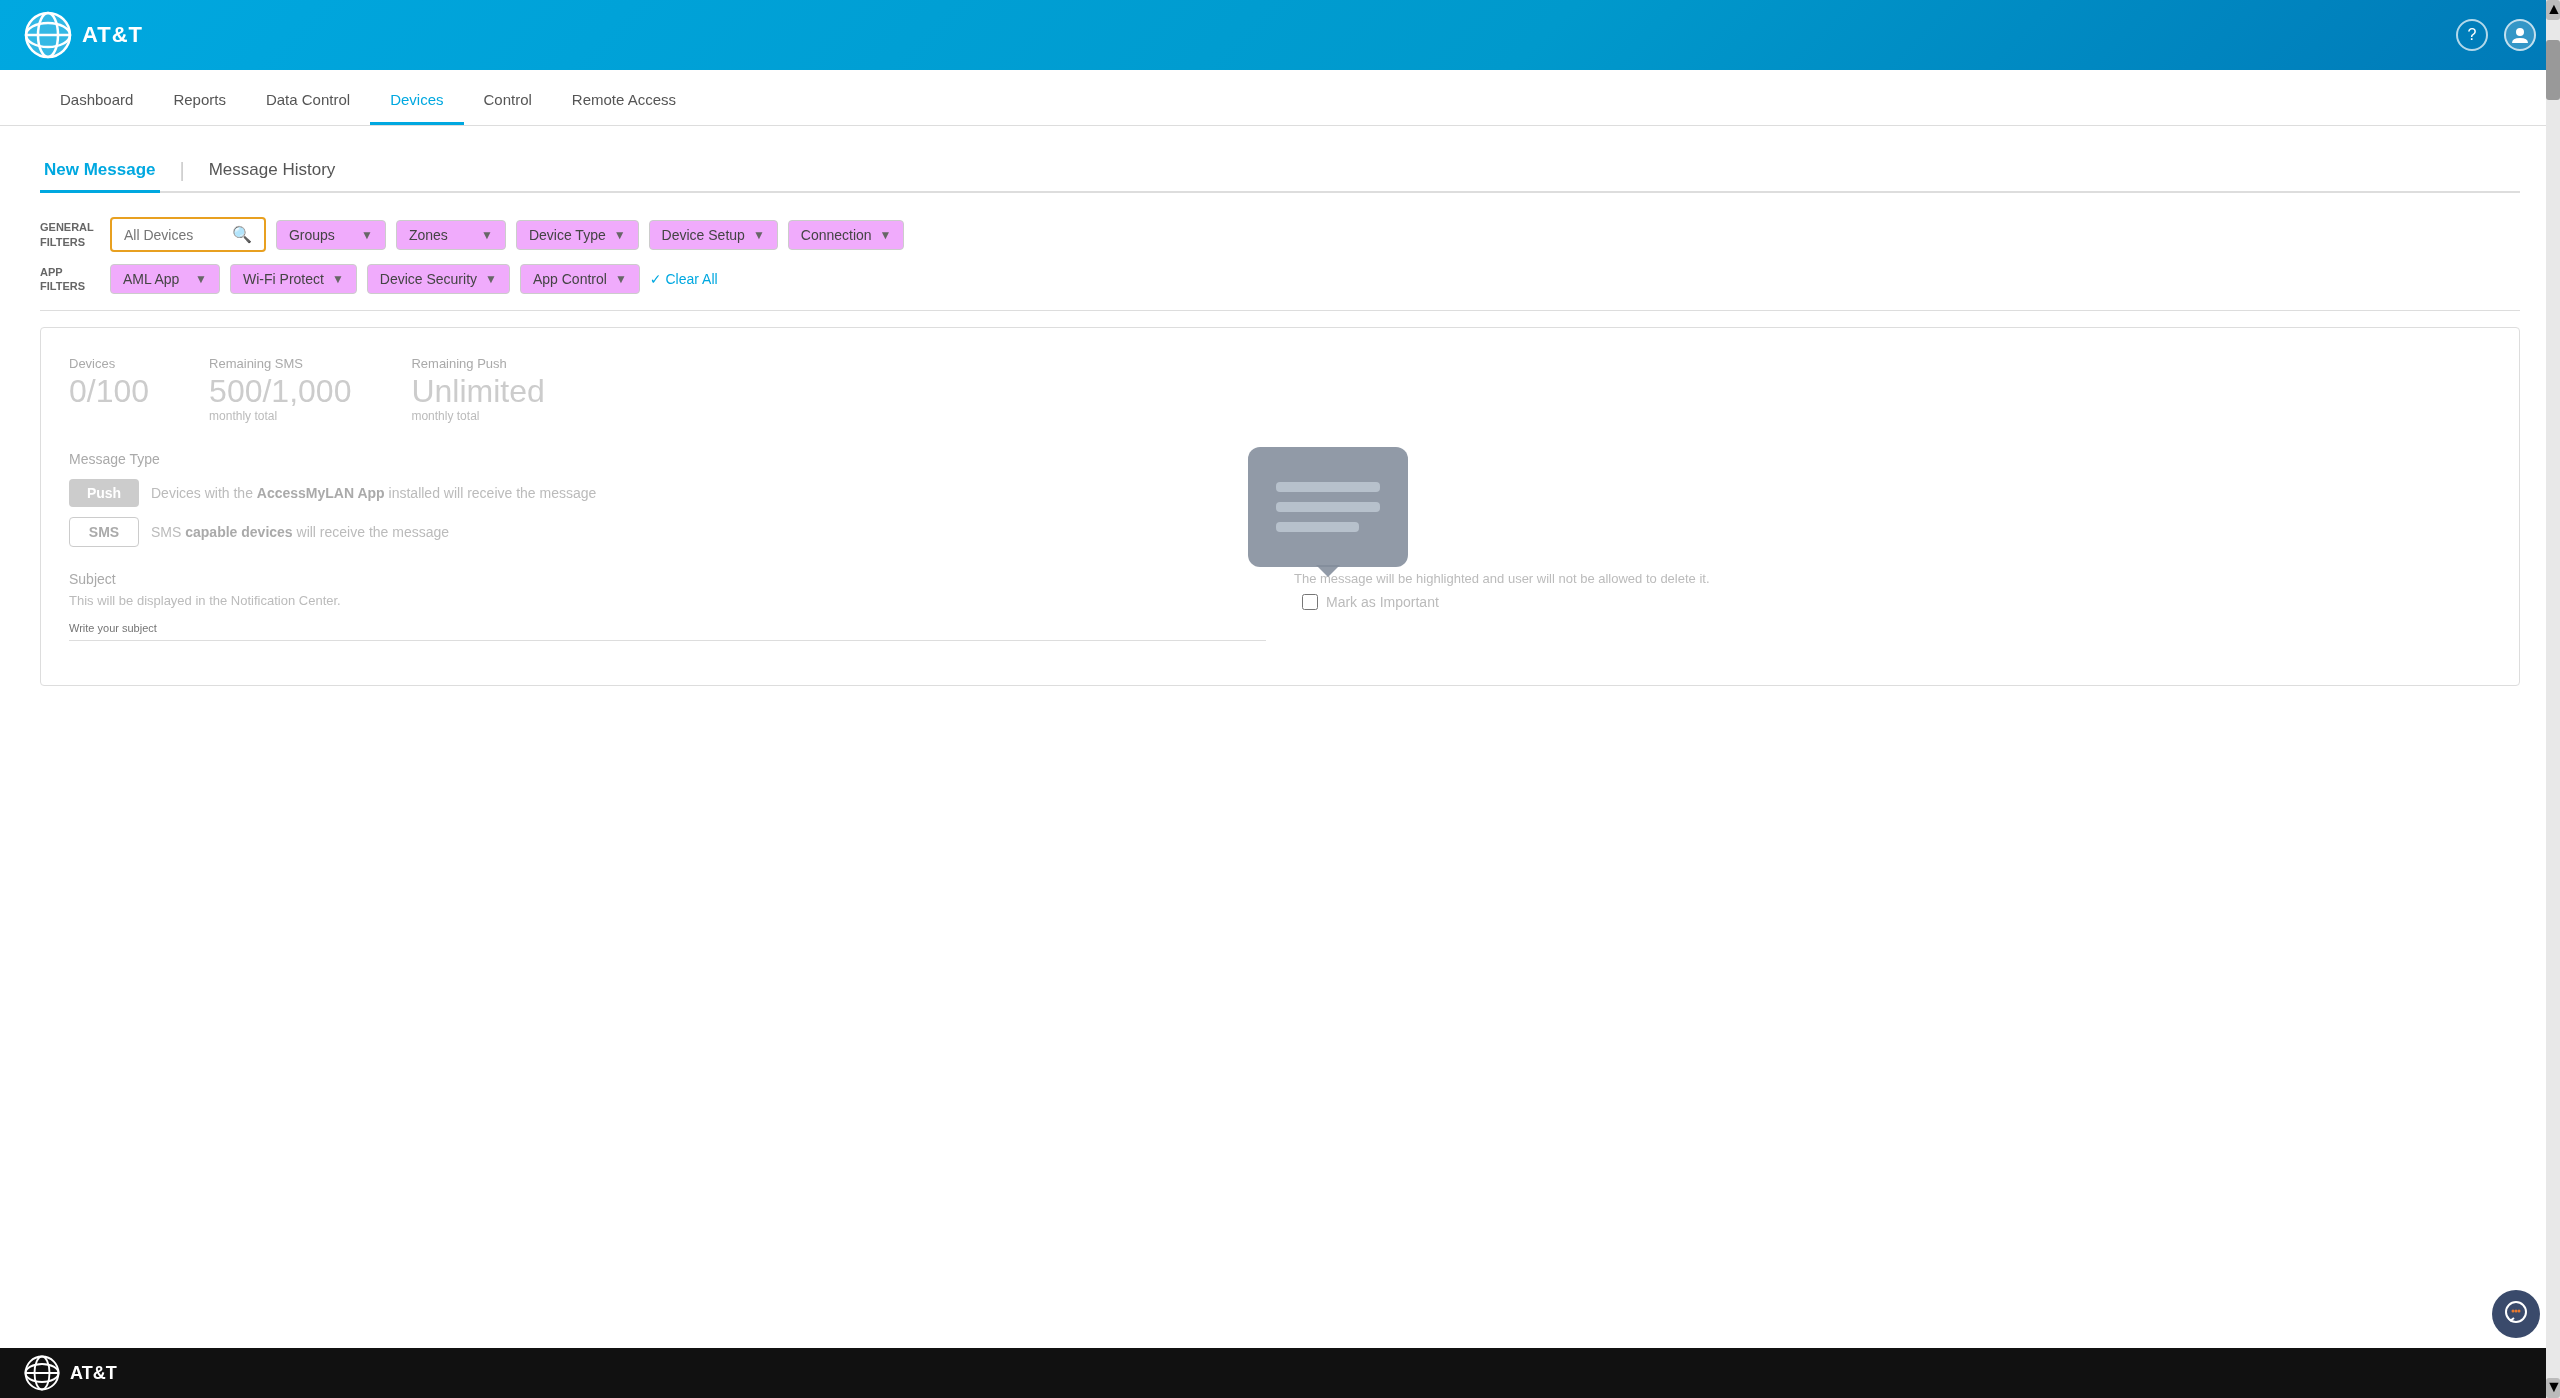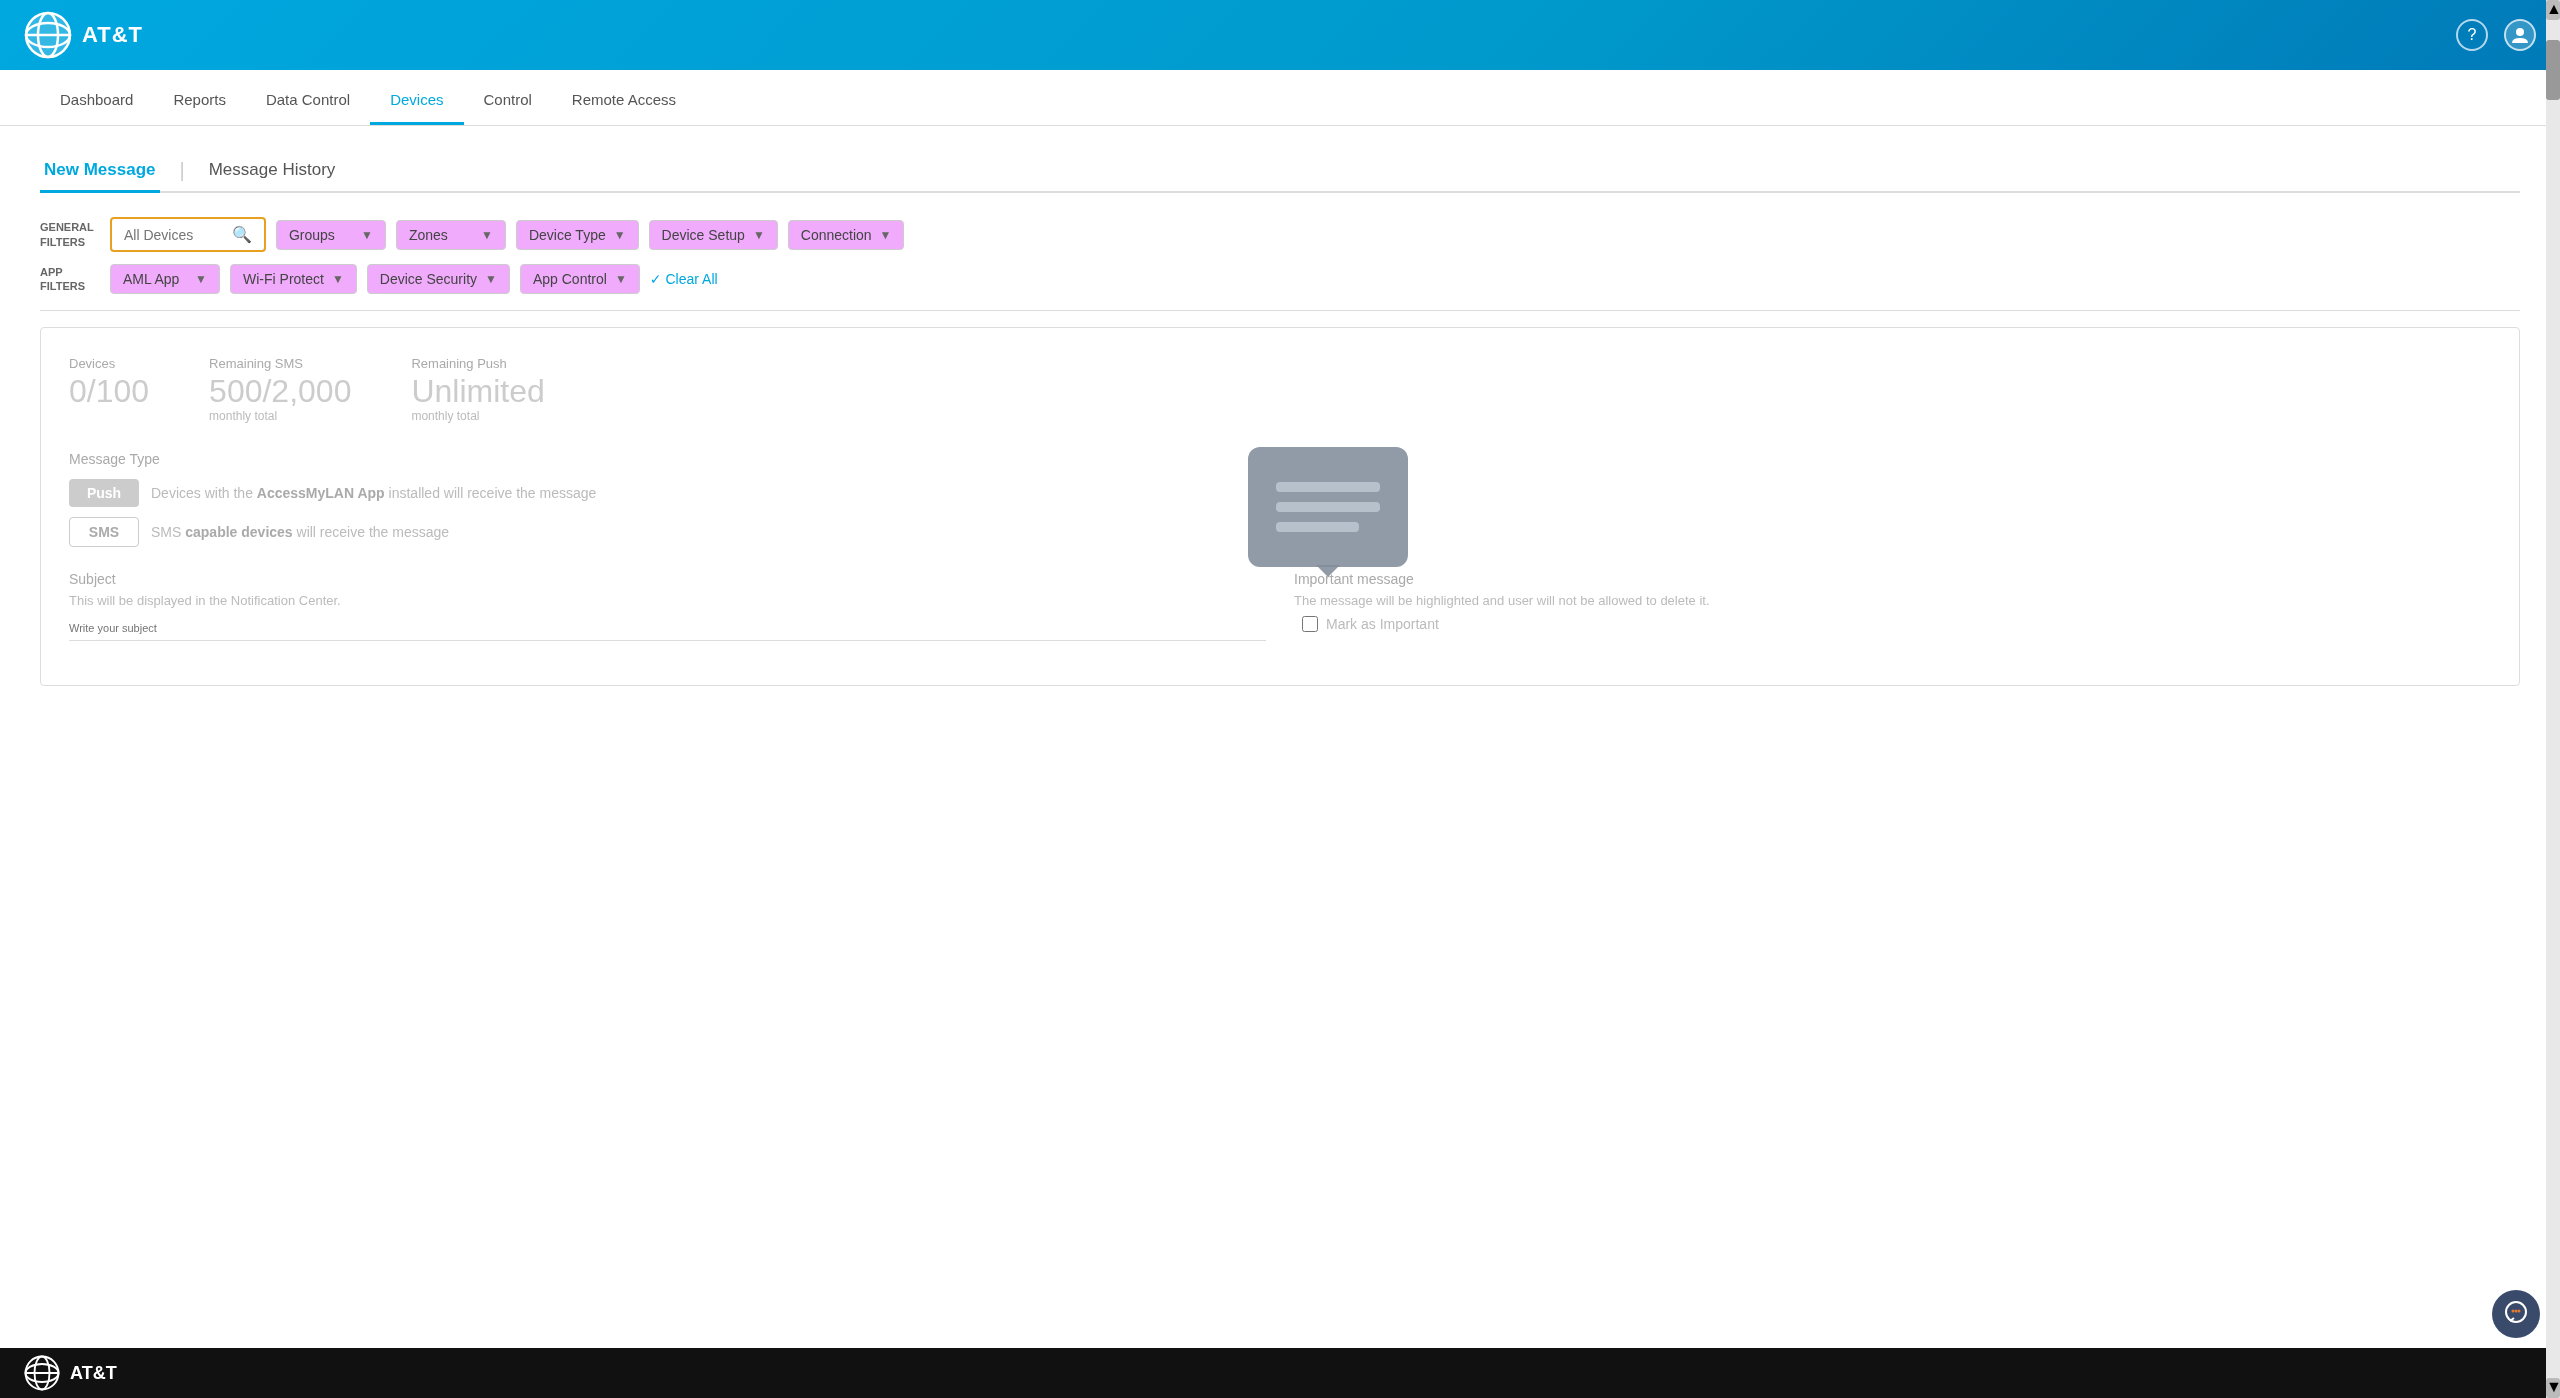--- a/index.html
+++ b/index.html
@@ -518,21 +518,21 @@
 
   <div class="main-card">
 
     <div class="stats-row">
       <div class="stat-item">
         <div class="stat-label">Devices</div>
         <div class="stat-value">0/100</div>
       </div>
       <div class="stat-item">
         <div class="stat-label">Remaining SMS</div>
-        <div class="stat-value">500/2,000</div>
+        <div class="stat-value">500/1,000</div>
         <div class="stat-sub">monthly total</div>
       </div>
       <div class="stat-item">
         <div class="stat-label">Remaining Push</div>
         <div class="stat-value">Unlimited</div>
         <div class="stat-sub">monthly total</div>
       </div>
     </div>
 
     <div class="section-label">Message Type</div>
@@ -551,21 +551,20 @@
       </div>
     </div>
 
     <div class="form-row">
       <div class="form-field">
         <div class="form-field-label">Subject</div>
         <div class="form-field-desc">This will be displayed in the Notification Center.</div>
         <input class="form-input" type="text" placeholder="Write your subject" style="">
       </div>
       <div class="form-field">
-        <div class="form-field-label">Important message</div>
         <div class="form-field-desc">The message will be highlighted and user will not be allowed to delete it.</div>
         <div class="important-checkbox">
           <input type="checkbox" id="mark-important" style="">
           <label for="mark-important">Mark as Important</label>
         </div>
       </div>
     </div>
 
     <div class="modal-overlay">
       <div class="chat-bubble">

